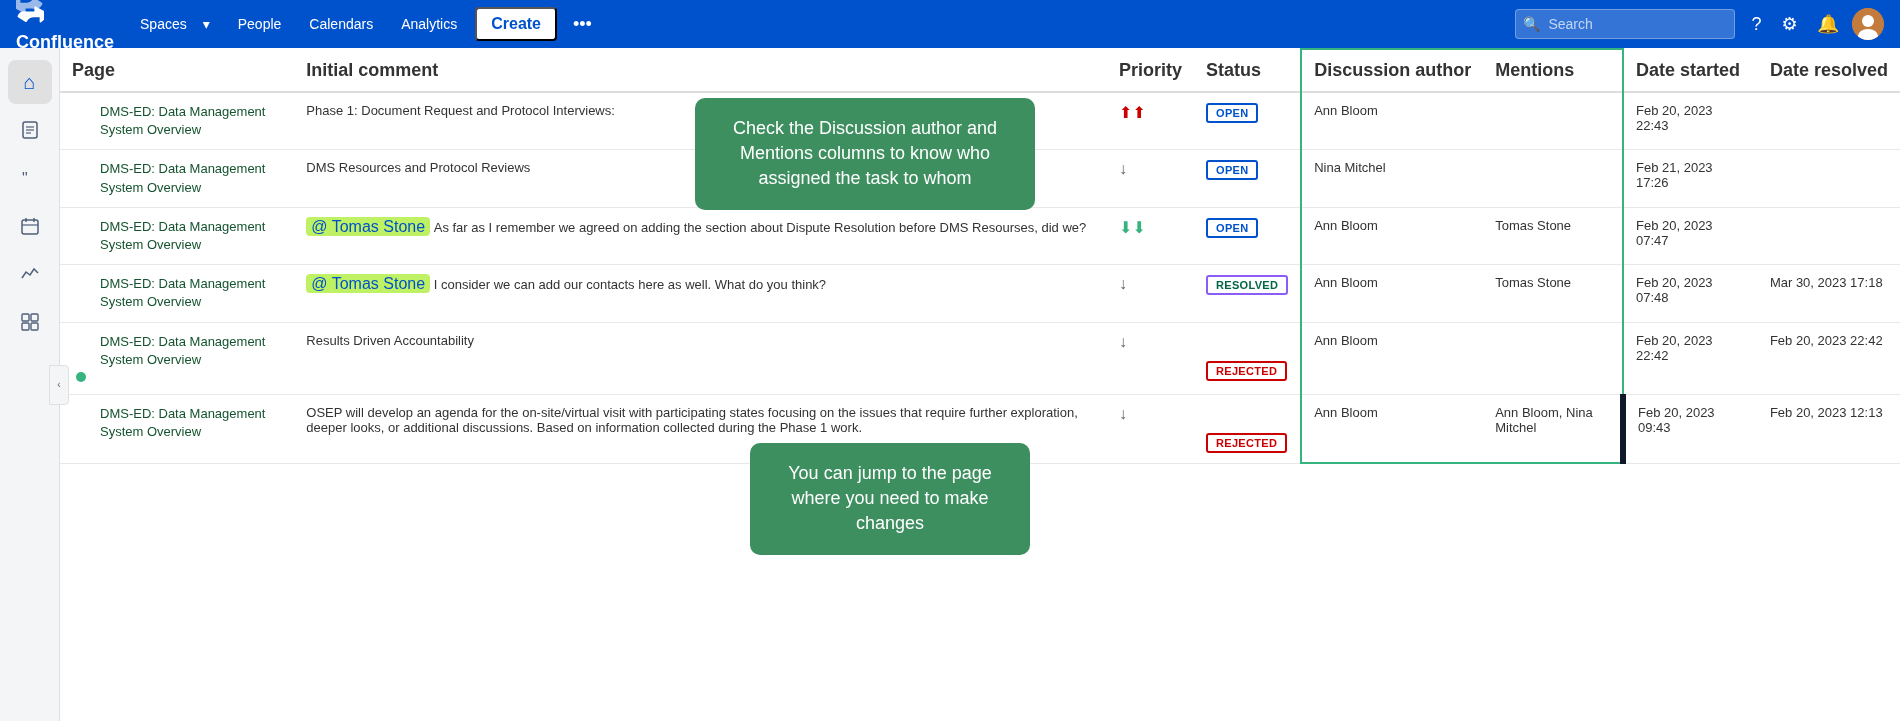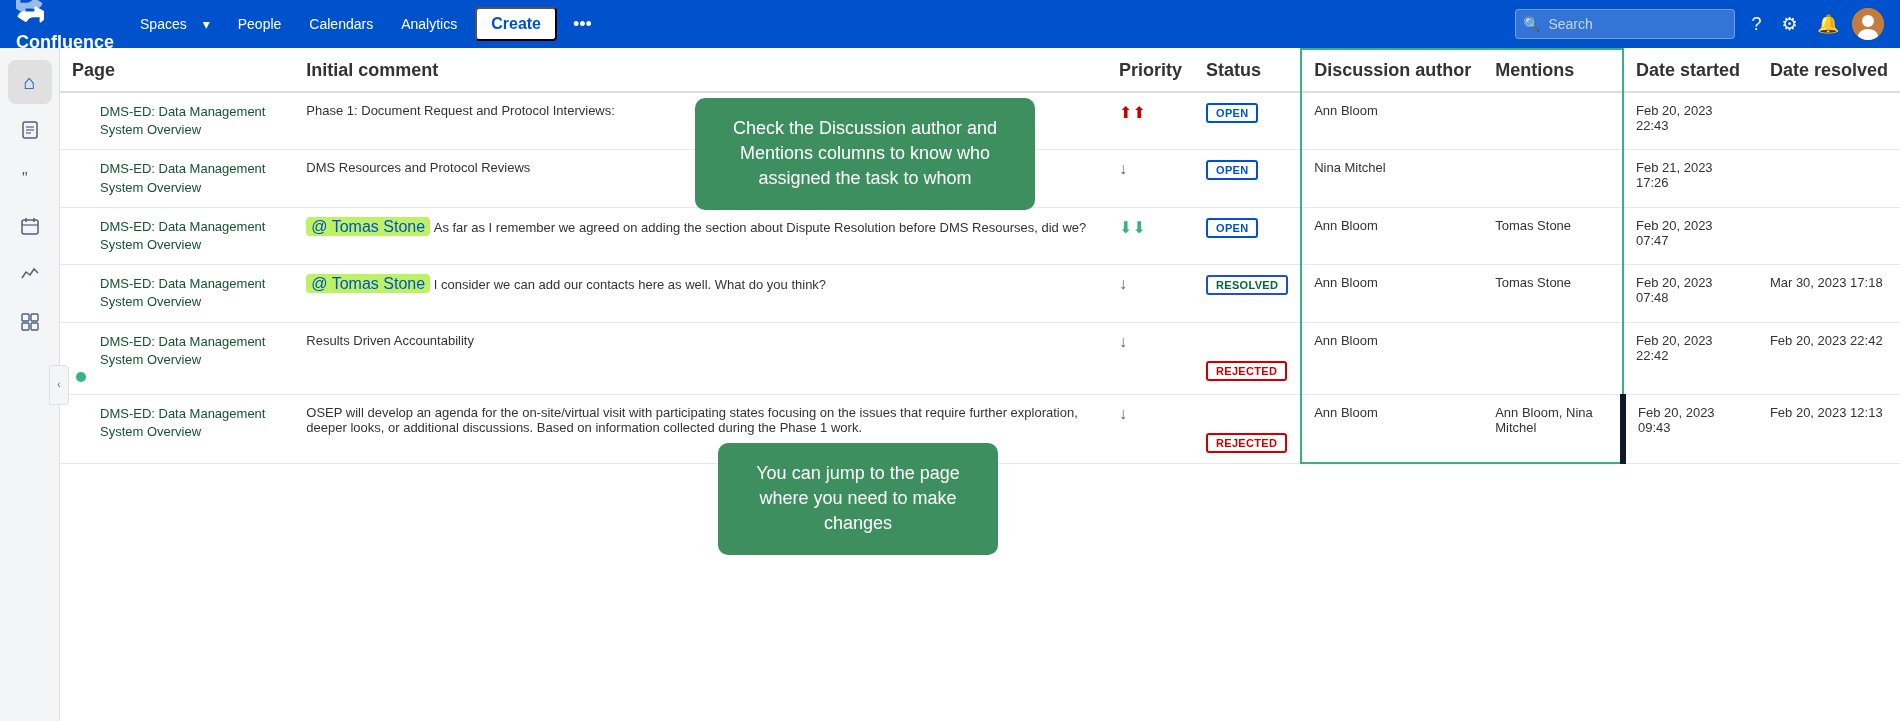--- a/index.html
+++ b/index.html
@@ -123,21 +123,21 @@
     .mention { background: #bef264; color: #0052cc; border-radius: 4px; padding: 1px 5px; font-size: 16px; }
     .status-badge {
       display: inline-block;
       padding: 2px 8px;
       border-radius: 3px;
       font-size: 11px;
       font-weight: 700;
       letter-spacing: 0.3px;
     }
     .status-open { color: #0052cc; border: 2px solid #0052cc; }
-    .status-resolved { color: #006644; border: 2px solid #1d4ed8; }
+    .status-resolved { color: #006644; border: 2px solid #8b5cf6; }
     .status-rejected { color: #cc0000; border: 2px solid #cc0000; margin-top: 28px; }
     .priority-icon { font-size: 16px; }
     .priority-high { color: #cc0000; }
     .priority-low { color: #666; }
     .priority-lowest { color: #36b37e; }
 
     
     .tooltip-box {
       position: absolute;
       background: #3d8f5f;
@@ -151,21 +151,21 @@
       z-index: 200;
       pointer-events: none;
     }
     .tooltip1 {
       top: 50px;
       left: 635px;
       width: 340px;
     }
     .tooltip2 {
       top: 395px;
-      left: 658px;
+      left: 690px;
       width: 280px;
     }
 
     
     .page-dot {
       display: inline-block;
       width: 10px; height: 10px;
       background: #36b37e;
       border-radius: 50%;
       margin-left: 4px;

